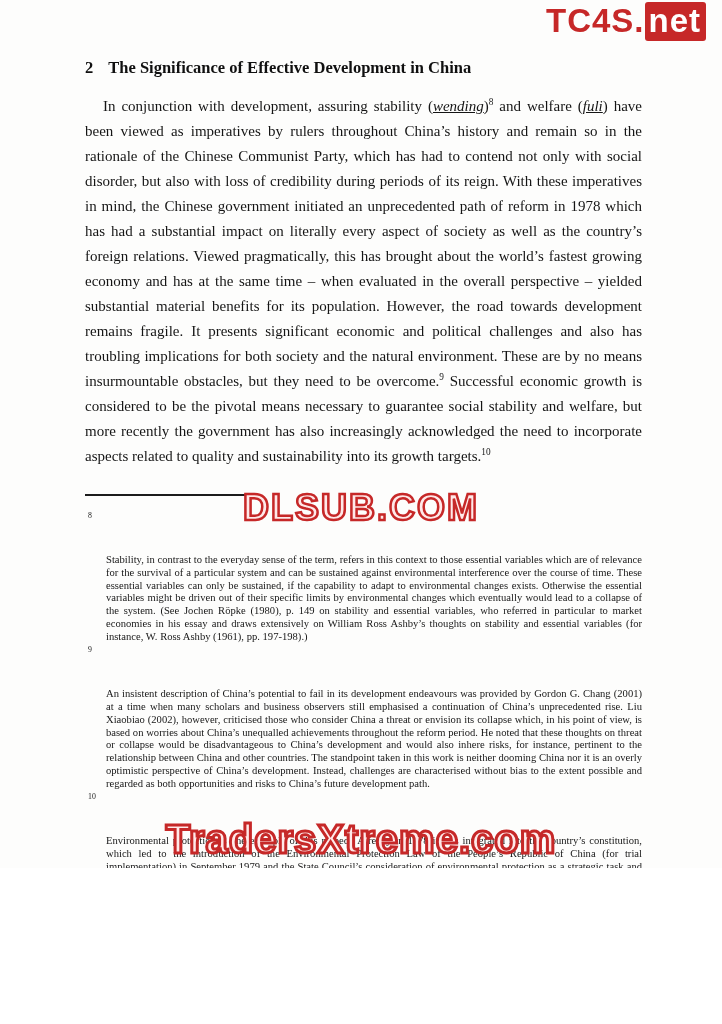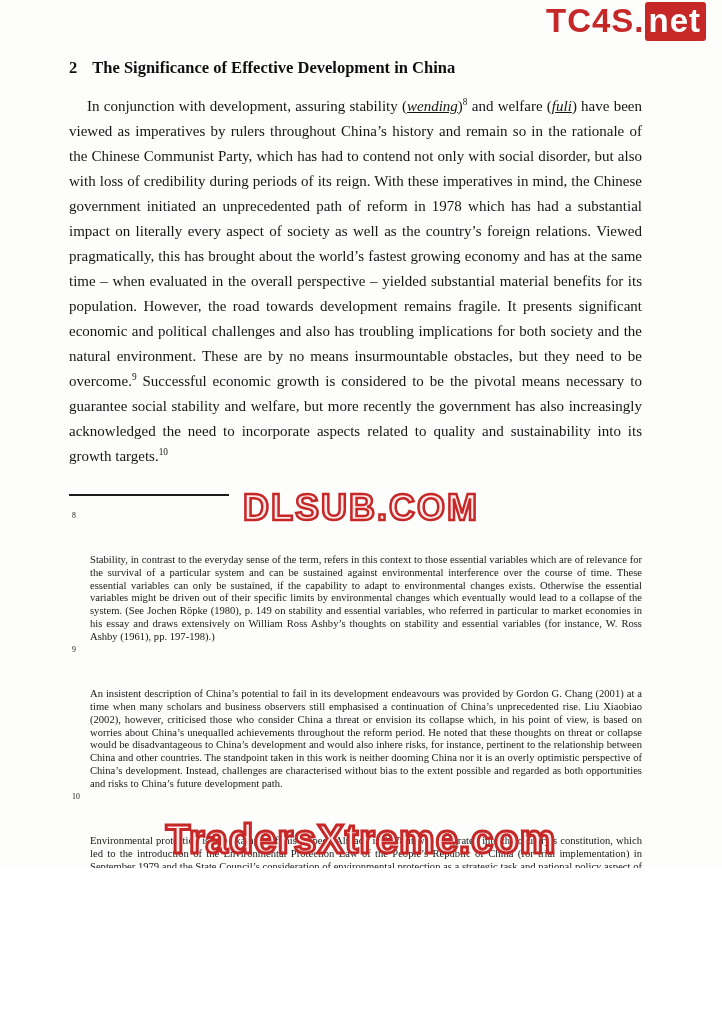--- a/index.html
+++ b/index.html
@@ -9,21 +9,21 @@
     width: 722px;
     height: 868px;
     margin: 0 auto;
     background: #fdfdfc;
     font-family: "Liberation Serif", "DejaVu Serif", serif;
     color: #111;
     overflow: hidden;
   }
   .content {
     position: absolute;
-    left: 69px;
+    left: 85px;
     right: 80px;
     top: 0;
   }
   .heading {
     margin-top: 58px;
     font-size: 16.5px;
     font-weight: bold;
     color: #101010;
   }
   .heading .heading-num { margin-right: 15px; }

